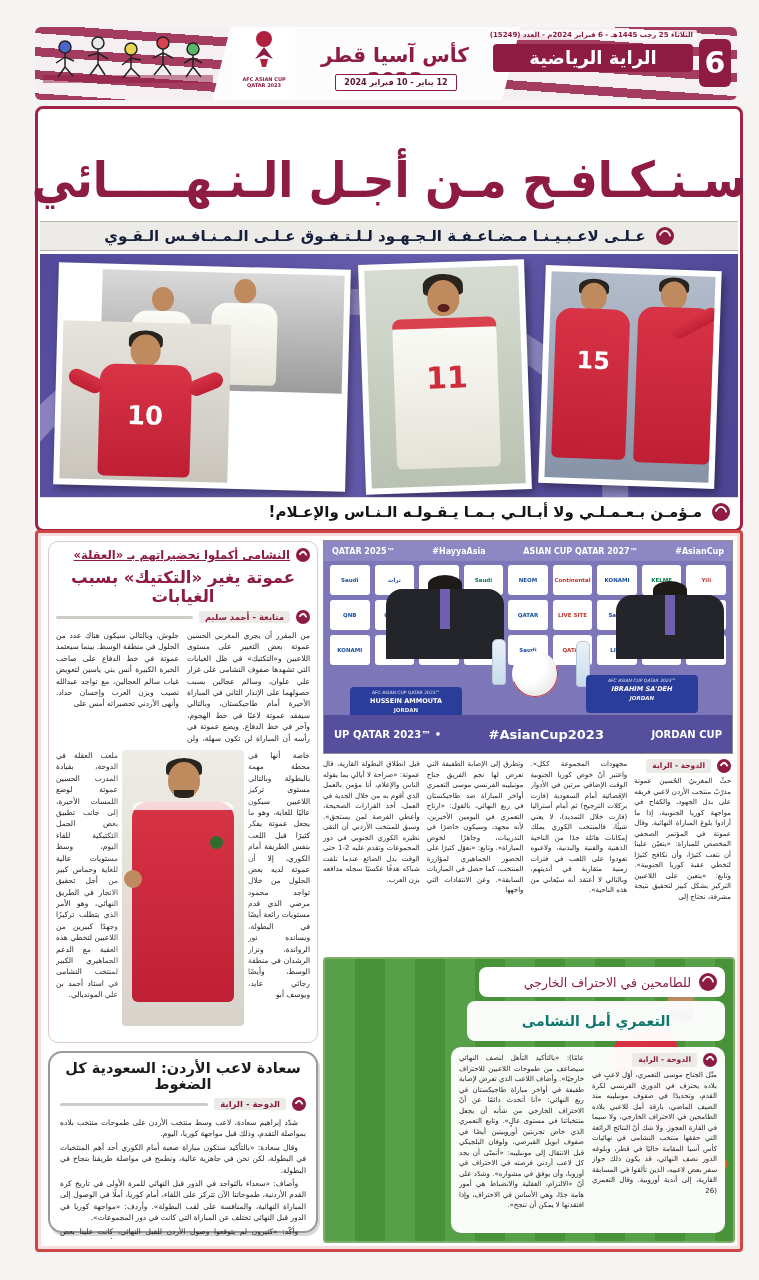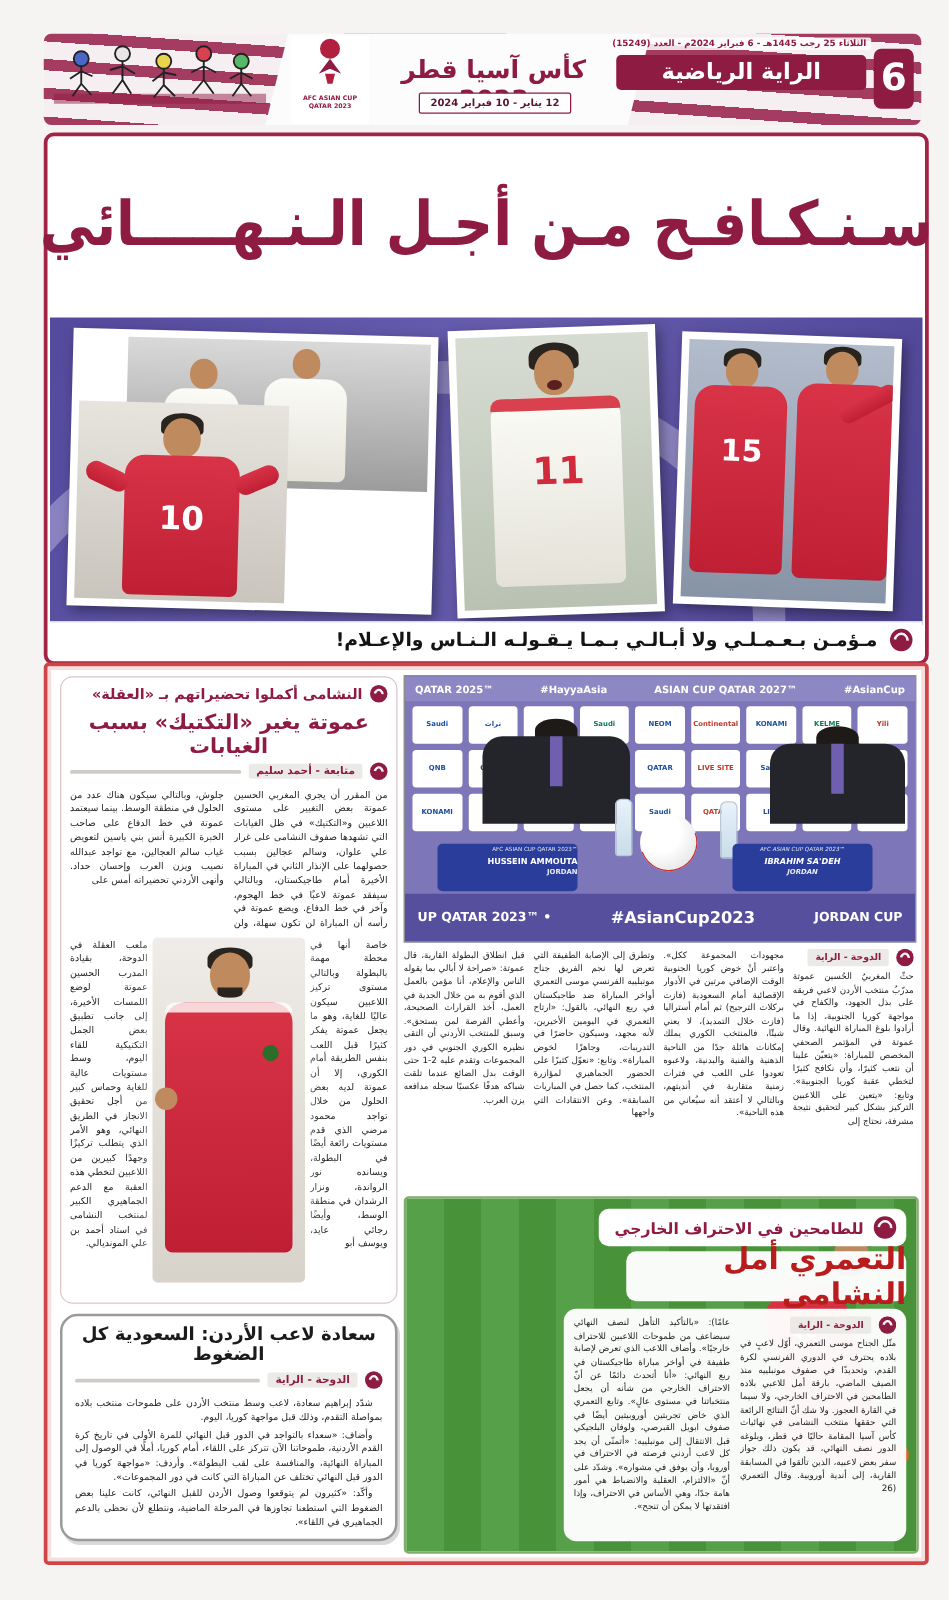--- a/index.html
+++ b/index.html
@@ -50,21 +50,21 @@
   .jersey.red{background:linear-gradient(180deg,#d83347,#bf1f34);}
   .jersey.white{background:linear-gradient(180deg,#fbfbf7,#e4e2d8);}
   .headc{position:absolute;background:#c08a5f;border-radius:50% 50% 46% 46%;}
   .hairc{position:absolute;background:#2a241f;border-radius:50% 50% 20% 20%;}
   .knum{position:absolute;font-weight:bold;text-align:center;}
   
   .lower{position:absolute;left:35px;top:530px;width:702px;height:716px;background:#fff;border:3px solid #cf4545;border-radius:4px;
          box-shadow:inset 0 0 0 3px #f6dede;}
   
   .tactics{position:absolute;left:10px;top:8px;width:270px;height:502px;border:1px solid #dcc8c8;border-radius:10px;padding:6px 7px;box-sizing:border-box;}
-  .krow{display:flex;flex-direction:row;align-items:flex-end;gap:6px;direction:rtl;color:#8e1b42;font-weight:bold;}
+  .krow{display:flex;flex-direction:row;align-items:flex-end;gap:6px;direction:rtl;color:#8e1b42;font-weight:bold;text-decoration:underline;}
   .tac-kick{font-size:11.5px;justify-content:flex-start;}
   .tac-head{margin:6px 0 4px;text-align:center;color:#8e1b42;font-size:16.5px;font-weight:bold;direction:rtl;}
   .bylinerow{display:flex;flex-direction:row;align-items:center;gap:6px;direction:rtl;margin:4px 0 6px;}
   .bylinerow .txt{color:#8e1b42;font-size:8.5px;font-weight:bold;background:#eceae7;padding:1px 6px;border-radius:2px;}
   .bylinerow .rule{flex:1;height:3px;background:#cfccc7;border-radius:2px;}
   .body7{font-size:7.5px;line-height:1.52;color:#1c1c1c;text-align:justify;direction:rtl;overflow:hidden;}
   .tacA{display:flex;flex-direction:row-reverse;gap:8px;height:116px;overflow:hidden;}
   .tacA>div{width:124px;}
   .tacB{display:flex;flex-direction:row-reverse;gap:4px;height:282px;margin-top:4px;overflow:hidden;}
   .tacB .strip{width:62px;}
@@ -97,23 +97,23 @@
             padding:0 10px;color:#fff;font-weight:bold;}
   
   .pressarticle{position:absolute;left:285px;top:226px;width:408px;height:190px;display:flex;flex-direction:row-reverse;gap:7px;}
   .pcol{width:97px;font-size:7px;line-height:1.5;color:#1c1c1c;text-align:justify;direction:rtl;overflow:hidden;}
   .pcol .bylinerow{margin:0 0 3px;}
   .pcol .bylinerow .txt{font-size:7.5px;}
   
   .taamari{position:absolute;left:285px;top:424px;width:408px;height:282px;border:2px solid #7fae6a;border-radius:4px;overflow:hidden;
            background:repeating-linear-gradient(90deg,#55a048 0 30px,#489239 30px 60px);}
   .ta-kick{position:absolute;top:8px;right:8px;width:246px;height:30px;background:#fff;border-radius:8px;display:flex;flex-direction:row;
-           align-items:center;gap:8px;padding:0 8px;direction:rtl;color:#8e1b42;font-size:12.5px;font-weight:bold;box-sizing:border-box;}
-  .ta-head{position:absolute;top:42px;right:8px;width:224px;height:40px;background:rgba(255,255,255,.96);border-radius:8px;
-           display:flex;align-items:center;justify-content:center;color:#b91c1c;font-size:24px;font-weight:bold;direction:rtl;}
+           align-items:center;gap:8px;padding:0 8px;direction:rtl;color:#8e1b42;font-size:12.5px;font-weight:normal;box-sizing:border-box;}
+  .ta-head{position:absolute;top:42px;right:8px;width:258px;height:40px;background:rgba(255,255,255,.96);border-radius:8px;
+           display:flex;align-items:center;justify-content:center;color:#0f766e;font-size:14px;font-weight:bold;direction:rtl;}
   .ta-text{position:absolute;top:88px;right:8px;width:274px;height:186px;background:rgba(255,255,255,.96);border-radius:10px;
            padding:6px 8px;box-sizing:border-box;display:flex;flex-direction:row-reverse;gap:8px;}
   .ta-text .col{width:125px;font-size:7px;line-height:1.5;color:#1c1c1c;text-align:justify;direction:rtl;overflow:hidden;}
   .tp{position:absolute;right:0;top:0;width:140px;height:100%;}
   .tp div{position:absolute;}
   .tp .t-torso{right:48px;top:72px;width:66px;height:92px;background:linear-gradient(180deg,#d93444,#c02335);border-radius:18px;transform:rotate(-16deg);}
   .tp .t-head{right:38px;top:30px;width:28px;height:32px;background:#b98a60;border-radius:48%;}
   .tp .t-hair{right:36px;top:24px;width:32px;height:14px;background:#241f1a;border-radius:50% 50% 0 0;}
   .tp .t-beard{right:40px;top:50px;width:24px;height:12px;background:#241f1a;border-radius:0 0 46% 46%;}
   .tp .t-arm{right:100px;top:56px;width:14px;height:56px;background:#b98a60;border-radius:8px;transform:rotate(32deg);}
@@ -154,20 +154,24 @@
     </div>
     <div class="tourtitle rtl">كأس آسيا قطر 2023</div>
     <div class="tourdates rtl">12 يناير - 10 فبراير 2024</div>
     <div class="dateline rtl">الثلاثاء 25 رجب 1445هـ - 6 فبراير 2024م - العدد (15249)</div>
     <div class="mastband rtl">الراية الرياضية</div>
     <div class="pagenum">6</div>
   </header>
 
   <section class="feature">
     <div class="fhead">سـنـكـافـح مـن أجـل الـنـهـــــائي</div>
+    <div class="fsub">
+      <span class="badge"></span>
+      <span>عـلـى لاعـبـيـنـا مـضـاعـفـة الـجـهـود لـلـتـفـوق عـلـى الـمـنـافـس الـقـوي</span>
+    </div>
 
     <div class="collage">
       <div class="swirl"></div>
 
       <div class="ph" style="left:16px;top:12px;width:292px;height:222px;transform:rotate(1.5deg);">
         <div class="inner scene-gray" style="left:44px;top:6px;right:6px;height:118px;">
           <div class="jersey white" style="left:30px;top:40px;width:60px;height:70px;"></div>
           <div class="headc" style="left:50px;top:16px;width:22px;height:24px;"></div>
           <div class="jersey white" style="left:110px;top:30px;width:66px;height:82px;"></div>
           <div class="headc" style="left:132px;top:6px;width:22px;height:24px;"></div>
@@ -247,20 +251,21 @@
 
     <article class="saadeh">
       <h2>سعادة لاعب الأردن: السعودية كل الضغوط</h2>
       <div class="bylinerow">
         <span class="badge sm"></span>
         <span class="txt">الدوحة - الراية</span>
         <span class="rule"></span>
       </div>
       <div class="body7" style="height:122px;">
         <p>شدّد إبراهيم سعادة، لاعب وسط منتخب الأردن على طموحات منتخب بلاده بمواصلة التقدم، وذلك قبل مواجهة كوريا، اليوم.</p>
+        <p>وقال سعادة: «بالتأكيد ستكون مباراة صعبة أمام الكوري أحد أهم المنتخبات في البطولة، لكن نحن في جاهزية عالية، ونطمح في مواصلة طريقنا بنجاح في البطولة.</p>
         <p>وأضاف: «سعداء بالتواجد في الدور قبل النهائي للمرة الأولى في تاريخ كرة القدم الأردنية، طموحاتنا الآن تتركز على اللقاء، أمام كوريا، أملًا في الوصول إلى المباراة النهائية، والمنافسة على لقب البطولة». وأردف: «مواجهة كوريا في الدور قبل النهائي تختلف عن المباراة التي كانت في دور المجموعات».</p>
         <p>وأكّد: «كثيرون لم يتوقعوا وصول الأردن للقبل النهائي، كانت علينا بعض الضغوط التي استطعنا تجاوزها في المرحلة الماضية، ونتطلع لأن نحظى بالدعم الجماهيري في اللقاء».</p>
       </div>
     </article>
 
     <figure class="pressphoto" style="margin:0;">
       <div class="pp-top">
         <span>QATAR 2025™</span>
         <span>#HayyaAsia</span>
         <span>ASIAN CUP QATAR 2027™</span>
@@ -312,21 +317,21 @@
           <div class="fhead"></div>
         <div class="fbody" style="width:108px;height:64px;">
             <div class="lan"></div>
           </div>
       </div>
 
       <div class="bottle" style="left:168px;top:98px;"></div>
       <div class="bottle" style="left:252px;top:100px;"></div>
       <div class="ball"></div>
 
-      <div class="plate" style="left:26px;bottom:40px;text-align:right;">
+      <div class="plate" style="left:26px;bottom:28px;">
         <div class="ph1">AFC ASIAN CUP QATAR 2023™</div>
         <div class="ph2">HUSSEIN AMMOUTA</div>
         <div class="ph3">JORDAN</div>
       </div>
       <div class="plate" style="left:262px;bottom:40px;font-style:italic;">
         <div class="ph1">AFC ASIAN CUP QATAR 2023™</div>
         <div class="ph2">IBRAHIM SA'DEH</div>
         <div class="ph3">JORDAN</div>
       </div>
 

